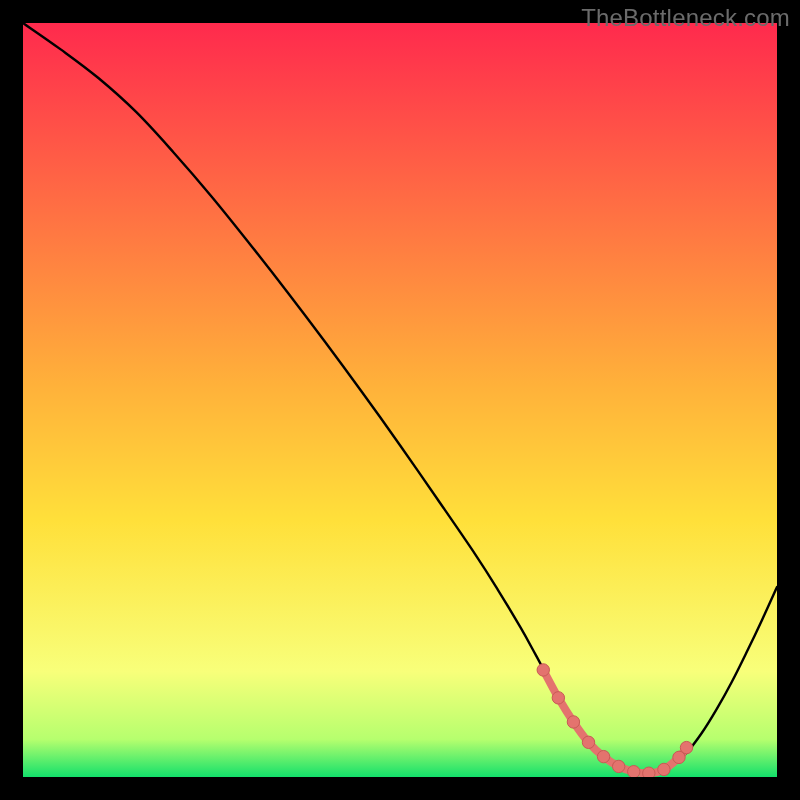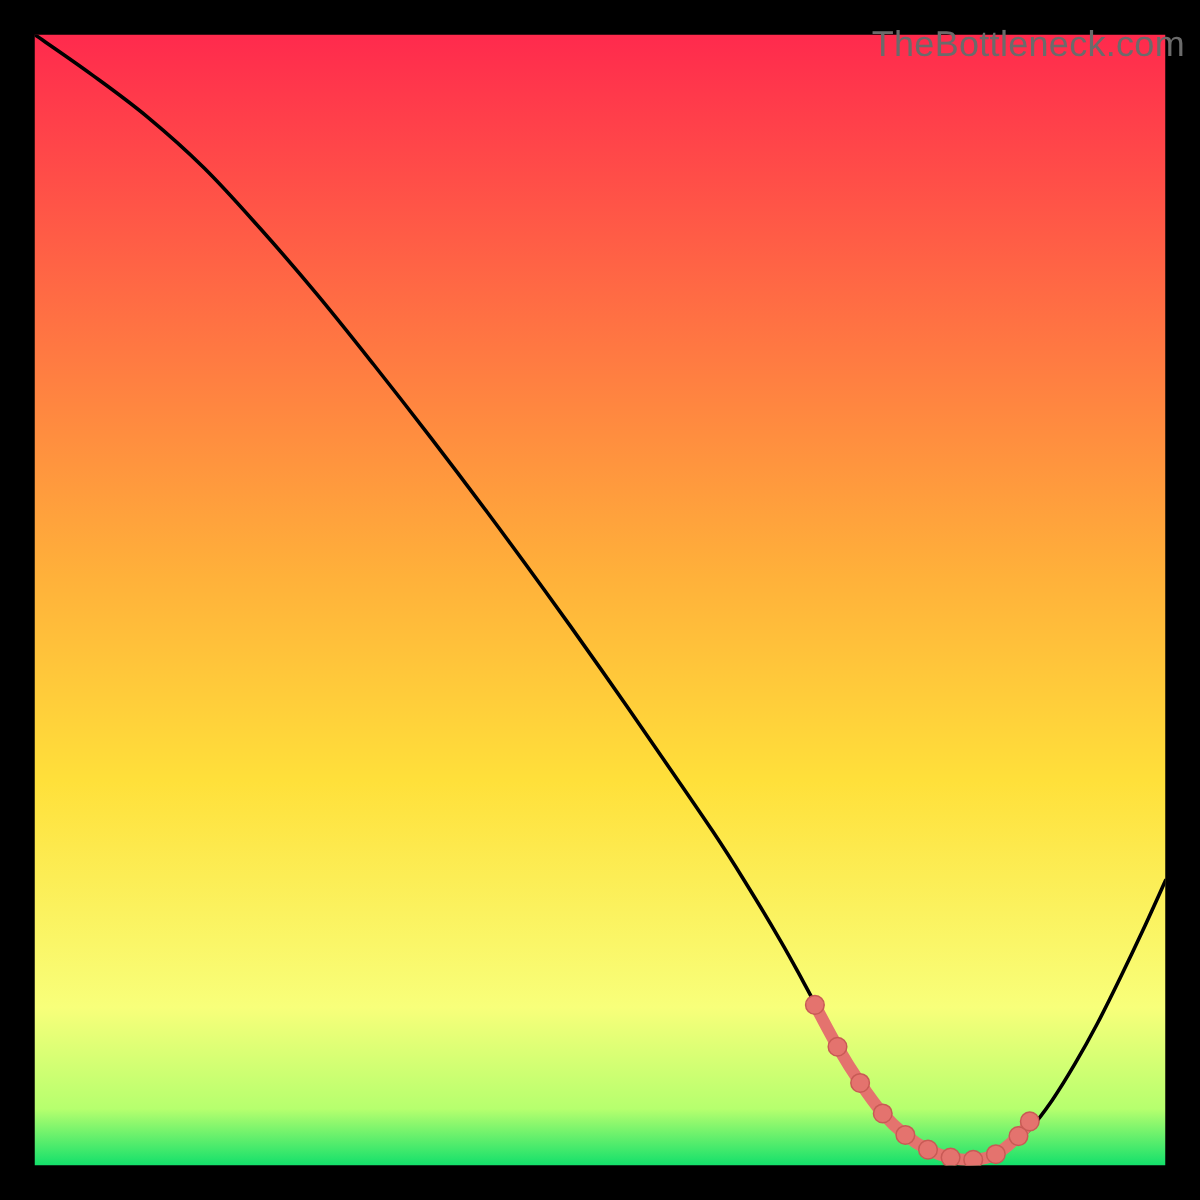--- a/index.html
+++ b/index.html
@@ -12,21 +12,21 @@
     overflow: hidden;
   }
   .frame {
     position: relative;
     width: 800px;
     height: 800px;
     background: #000;
   }
   .watermark {
     position: absolute;
-    top: 16px;
+    top: 4px;
     right: 10px;
     color: #6b6b6b;
     font-size: 24px;
     font-weight: 500;
     letter-spacing: 0.2px;
     z-index: 5;
     user-select: none;
   }
   .plot {
     position: absolute;

